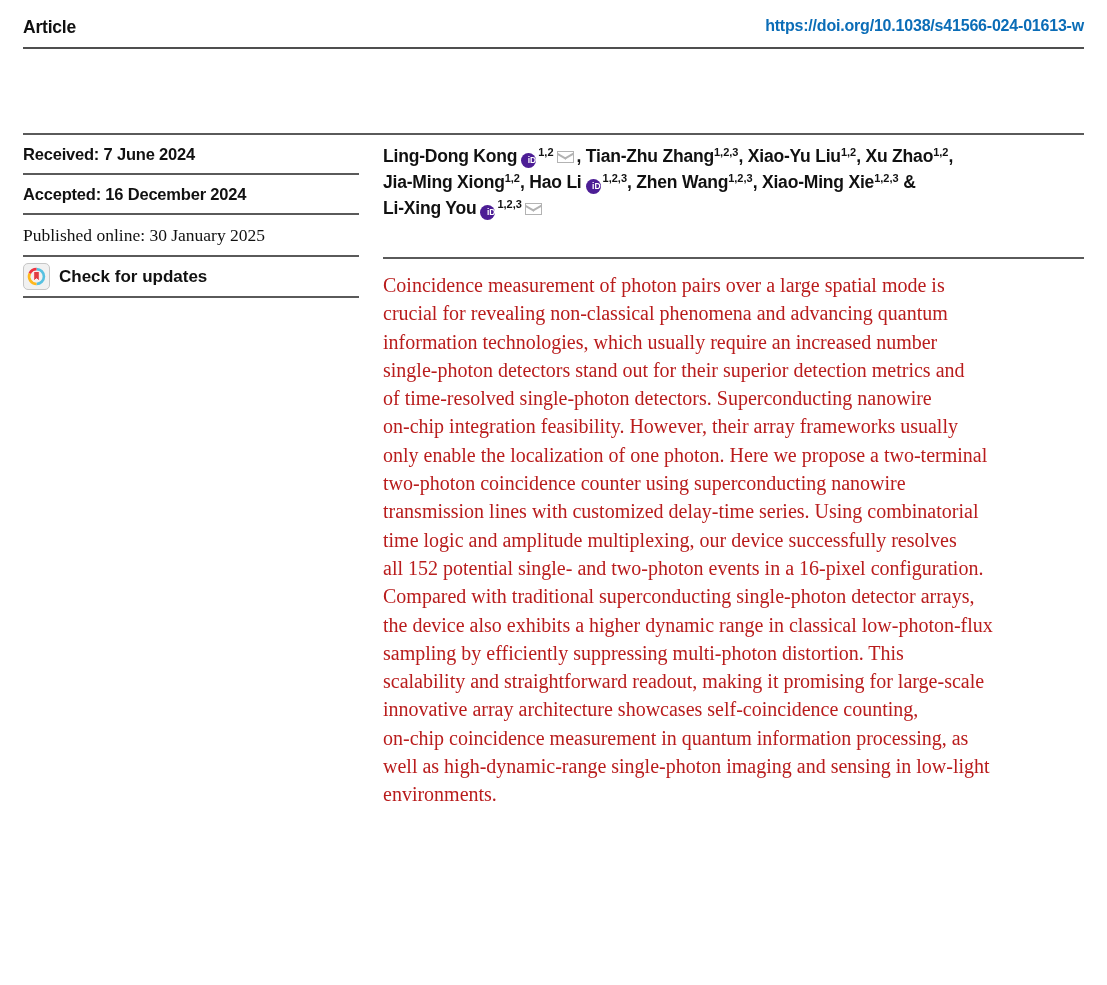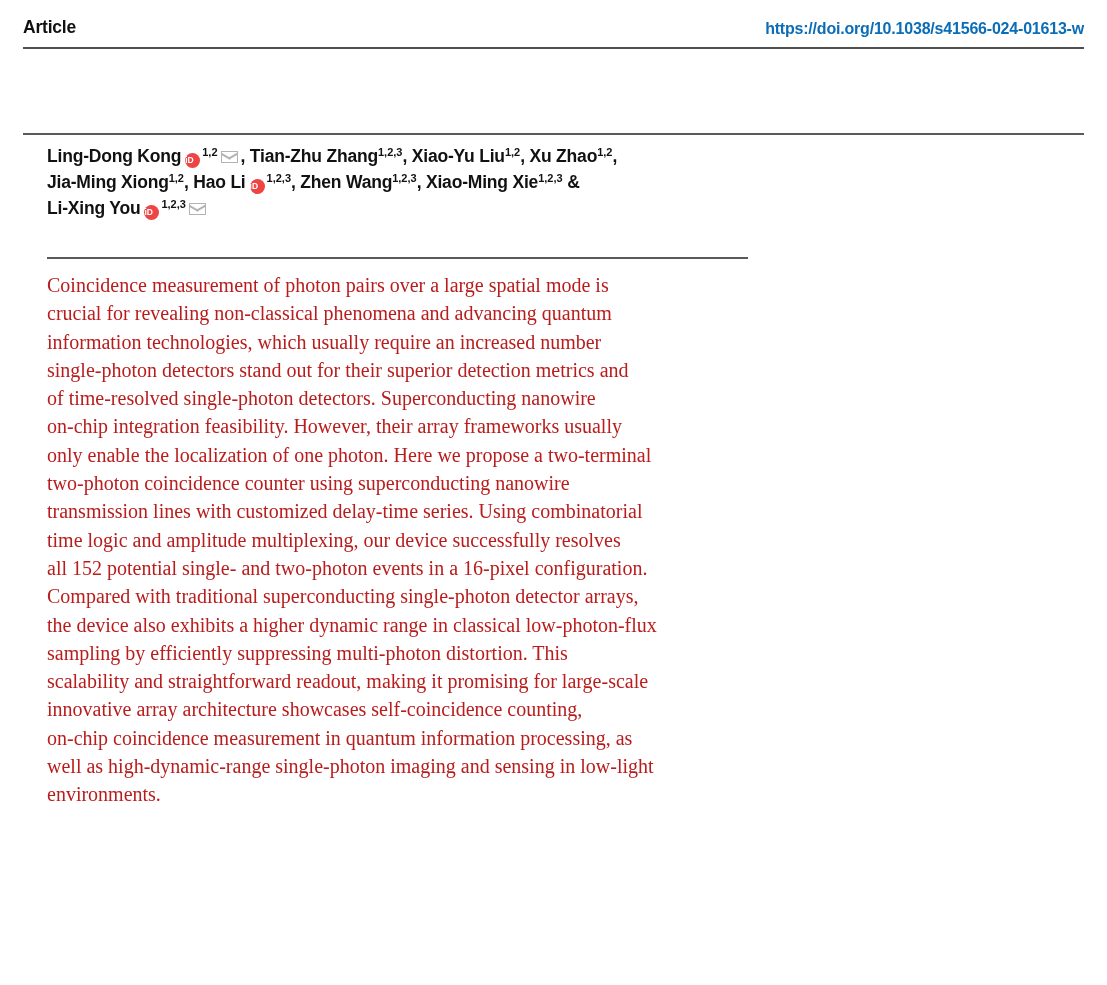--- a/index.html
+++ b/index.html
@@ -5,21 +5,21 @@
   html,body { margin:0; padding:0; background:#ffffff; }
   body {
     width:1107px; height:985px; overflow:hidden;
     font-family:"Liberation Sans", sans-serif; color:#111;
     -webkit-font-smoothing:antialiased;
   }
   .page { padding:0 23px; box-sizing:border-box; }
 
   
   .header {
-    display:flex; justify-content:space-between; align-items:flex-end;
+    display:flex; justify-content:space-between; align-items:flex-start;
     padding:17px 0 9px; border-bottom:2px solid #4f4f4f;
   }
   .article-label { font-size:17.5px; font-weight:bold; letter-spacing:-0.2px; }
   .doi-link {
     font-size:16px; font-weight:bold; letter-spacing:-0.2px;
     color:#0b6db7; text-decoration:none;
   }
 
   
   .title {
@@ -51,21 +51,21 @@
     border:1px solid #c6c6c6; border-radius:5px; background:#f1f1f1;
     display:flex; align-items:center; justify-content:center;
   }
 
   
   .authors { margin-top:8px; font-size:17.5px; font-weight:bold; line-height:26px; letter-spacing:-0.2px; }
   .author-line { white-space:nowrap; }
   sup.aff { font-size:11px; vertical-align:6px; letter-spacing:0; line-height:0; }
   .orcid-icon {
     display:inline-block; width:15px; height:15px; border-radius:50%;
-    background:#ef4444; color:#fff; text-align:left;
+    background:#4c1d95; color:#fff; text-align:right;
     font:bold 8.5px/15px "Liberation Sans", sans-serif;
     margin:0 2px 0 4px; vertical-align:-1px; letter-spacing:0;
   }
   .mail-icon {
     display:inline-block; width:17px; height:12px; box-sizing:border-box;
     border:1.5px solid #b3b3b3; background:#fff; position:relative;
     margin:0 3px 0 3px; vertical-align:-1px;
   }
   .mail-icon::before {
     content:""; position:absolute; left:0; top:0.5px; width:9.6px; height:1.5px;
@@ -90,20 +90,36 @@
 <div class="page">
 
   <div class="header">
     <span class="article-label">Article</span>
     <a class="doi-link" href="#">https://doi.org/10.1038/s41566-024-01613-w</a>
   </div>
 
 
   <div class="columns">
 
+    <aside class="left-col">
+      <div class="meta-row">Received: 7 June 2024</div>
+      <div class="meta-row">Accepted: 16 December 2024</div>
+      <div class="meta-row serif">Published online: 30 January 2025</div>
+      <div class="check-row">
+        <span class="crossmark">
+          <svg viewBox="0 0 24 24" width="21" height="21" aria-hidden="true">
+            <path d="M12 3.5 A8.5 8.5 0 0 1 12 20.5" fill="none" stroke="#56c1e1" stroke-width="3"></path>
+            <path d="M12 20.5 A8.5 8.5 0 0 1 4.3 8.4" fill="none" stroke="#ffb81c" stroke-width="3"></path>
+            <path d="M4.3 8.4 A8.5 8.5 0 0 1 12 3.5" fill="none" stroke="#ef3340" stroke-width="3"></path>
+            <path d="M8.8 6.2 h6.4 v11 l-3.2 -2.7 l-3.2 2.7 z" fill="#e23b42" stroke="#ffffff" stroke-width="1"></path>
+          </svg>
+        </span>
+        <span>Check for updates</span>
+      </div>
+    </aside>
 
     <section class="right-col">
       <div class="authors">
           <div class="author-line"><span>Ling-Dong Kong</span><span class="orcid-icon">iD</span><sup class="aff">1,2</sup><span class="mail-icon"></span><span>, Tian-Zhu Zhang</span><sup class="aff">1,2,3</sup><span>, Xiao-Yu Liu</span><sup class="aff">1,2</sup><span>, Xu Zhao</span><sup class="aff">1,2</sup><span>,</span></div>
           <div class="author-line"><span>Jia-Ming Xiong</span><sup class="aff">1,2</sup><span>, Hao Li</span><span class="orcid-icon">iD</span><sup class="aff">1,2,3</sup><span>, Zhen Wang</span><sup class="aff">1,2,3</sup><span>, Xiao-Ming Xie</span><sup class="aff">1,2,3</sup><span> &amp;</span></div>
           <div class="author-line"><span>Li-Xing You</span><span class="orcid-icon">iD</span><sup class="aff">1,2,3</sup><span class="mail-icon"></span></div>
         </div>
       <div class="abstract">
           <div class="abs-line">Coincidence measurement of photon pairs over a large spatial mode is</div>
           <div class="abs-line">crucial for revealing non-classical phenomena and advancing quantum</div>

